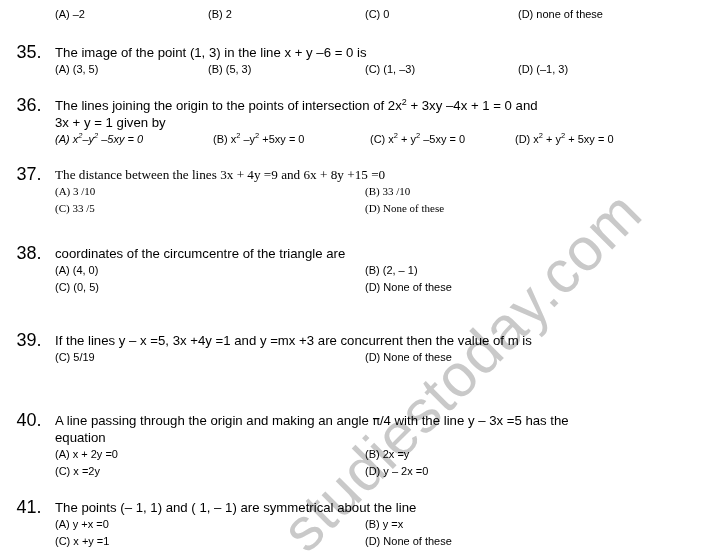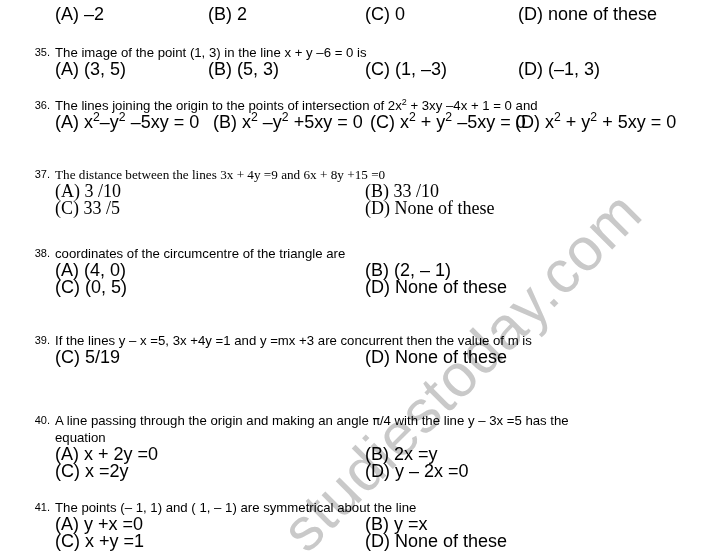--- a/index.html
+++ b/index.html
@@ -54,23 +54,23 @@
   .qblock {
     position: absolute;
     left: 0;
     width: 713px;
   }
   .qnum {
     position: absolute;
     left: 8px;
     top: 0;
     width: 42px;
-    font-size: 11px;
+    font-size: 18px;
     line-height: 17px;
-    text-align: right;
+    text-align: center;
   }
   .qbody {
     position: absolute;
     left: 55px;
     width: 650px;
     font-size: 13.2px;
     line-height: 17px;
   }
   .stem {
     display: block;
@@ -82,35 +82,35 @@
 
   
   .opts {
     position: relative;
     height: 17px;
     white-space: nowrap;
   }
   .opt {
     position: absolute;
     top: 0;
-    font-size: 18px;
+    font-size: 11px;
     line-height: 17px;
     white-space: nowrap;
   }
   .c0 { left: 0px; }
   .c1 { left: 153px; }
   .c2 { left: 310px; }
   .c3 { left: 463px; }
 
   
   .h0 { left: 0px; }
   .h1 { left: 310px; }
 
   
-  .q36c0 { left: 0px; }
+  .q36c0 { left: 0px; font-style: italic; }
   .q36c1 { left: 158px; }
   .q36c2 { left: 315px; }
   .q36c3 { left: 460px; }
 
   sup {
     font-size: 0.68em;
     vertical-align: super;
     line-height: 0;
   }
   .pi {
@@ -150,20 +150,21 @@
           <span class="opt c2">(C) (1, –3)</span>
           <span class="opt c3">(D) (–1, 3)</span>
         </div>
       </div>
     </div>
 
     <div class="qblock" style="top:97px;">
       <div class="qnum">36.</div>
       <div class="qbody" style="top:0;">
         <div class="stem justify-full" style="width:650px;"><span>The lines joining the origin to the points of intersection of 2x</span><sup>2</sup><span> + 3xy –4x + 1 = 0 and</span></div>
+        <div class="stem">3x + y = 1 given by</div>
         <div class="opts">
           <span class="opt q36c0"><span>(A) x</span><sup>2</sup><span>–y</span><sup>2</sup><span> –5xy = 0</span></span>
           <span class="opt q36c1"><span>(B) x</span><sup>2</sup><span> –y</span><sup>2</sup><span> +5xy = 0</span></span>
           <span class="opt q36c2"><span>(C) x</span><sup>2</sup><span> + y</span><sup>2</sup><span> –5xy = 0</span></span>
           <span class="opt q36c3"><span>(D) x</span><sup>2</sup><span> + y</span><sup>2</sup><span> + 5xy = 0</span></span>
         </div>
       </div>
     </div>
 
     <div class="qblock" style="top:166px;">

